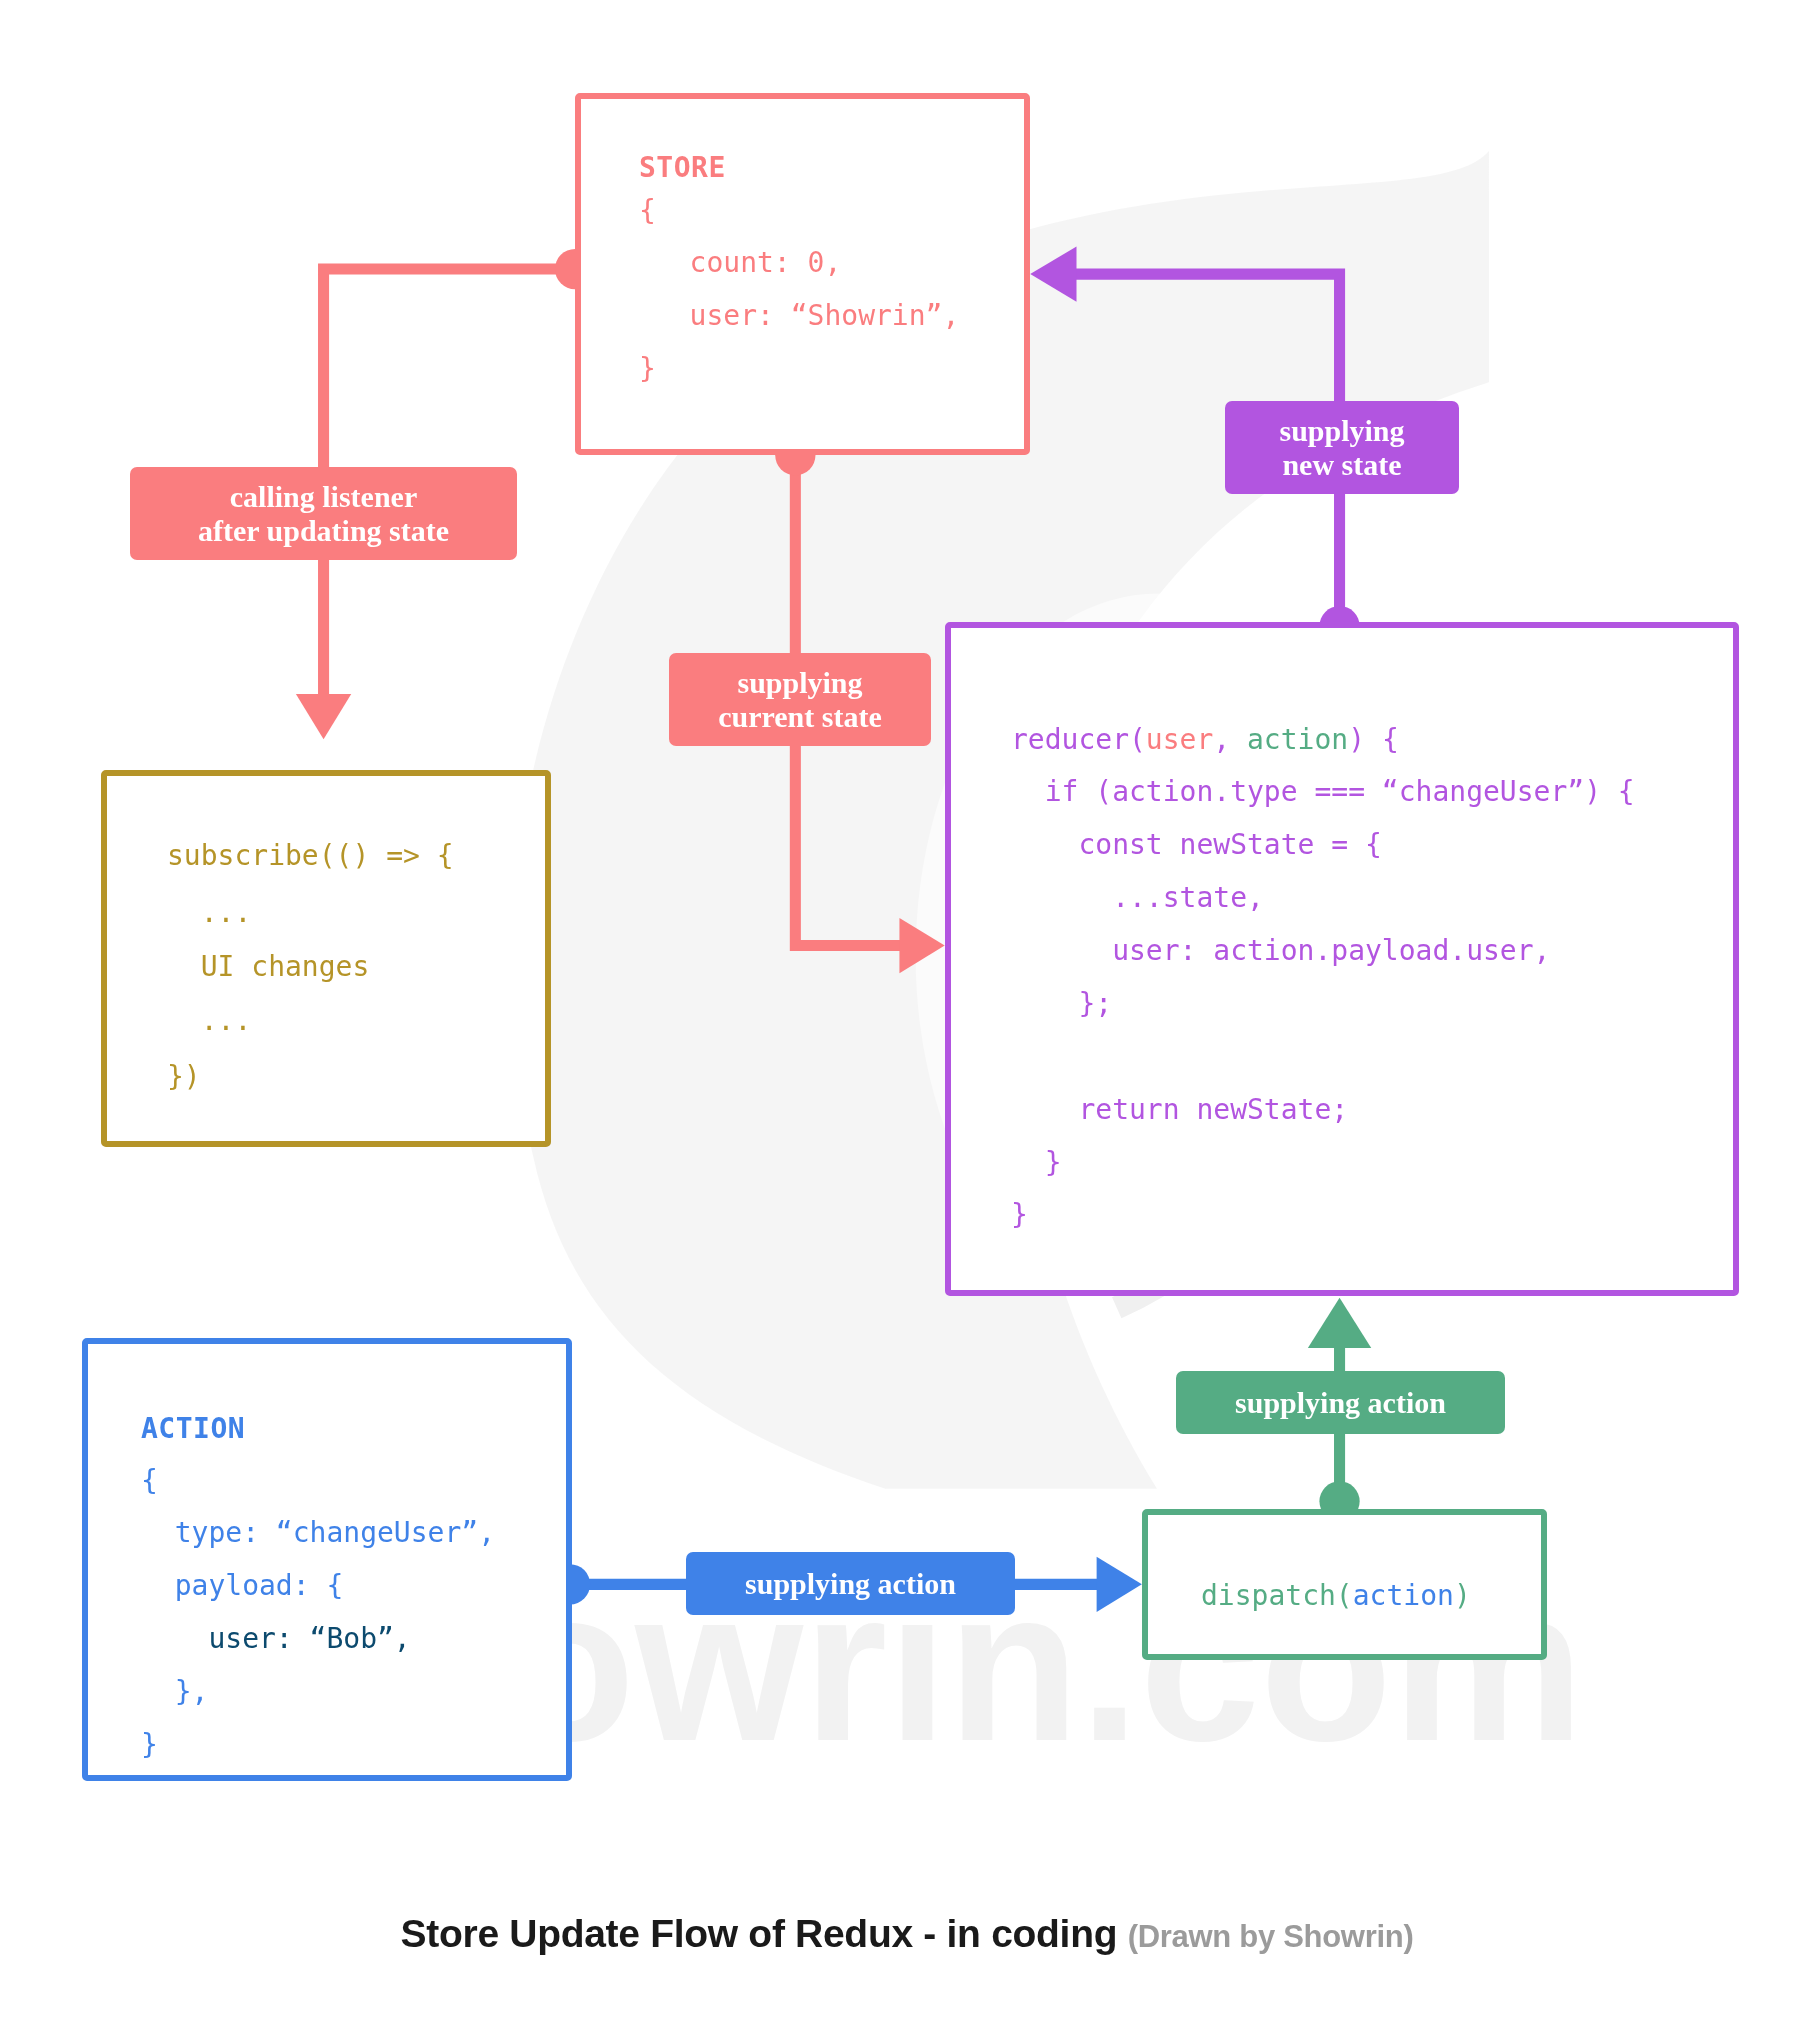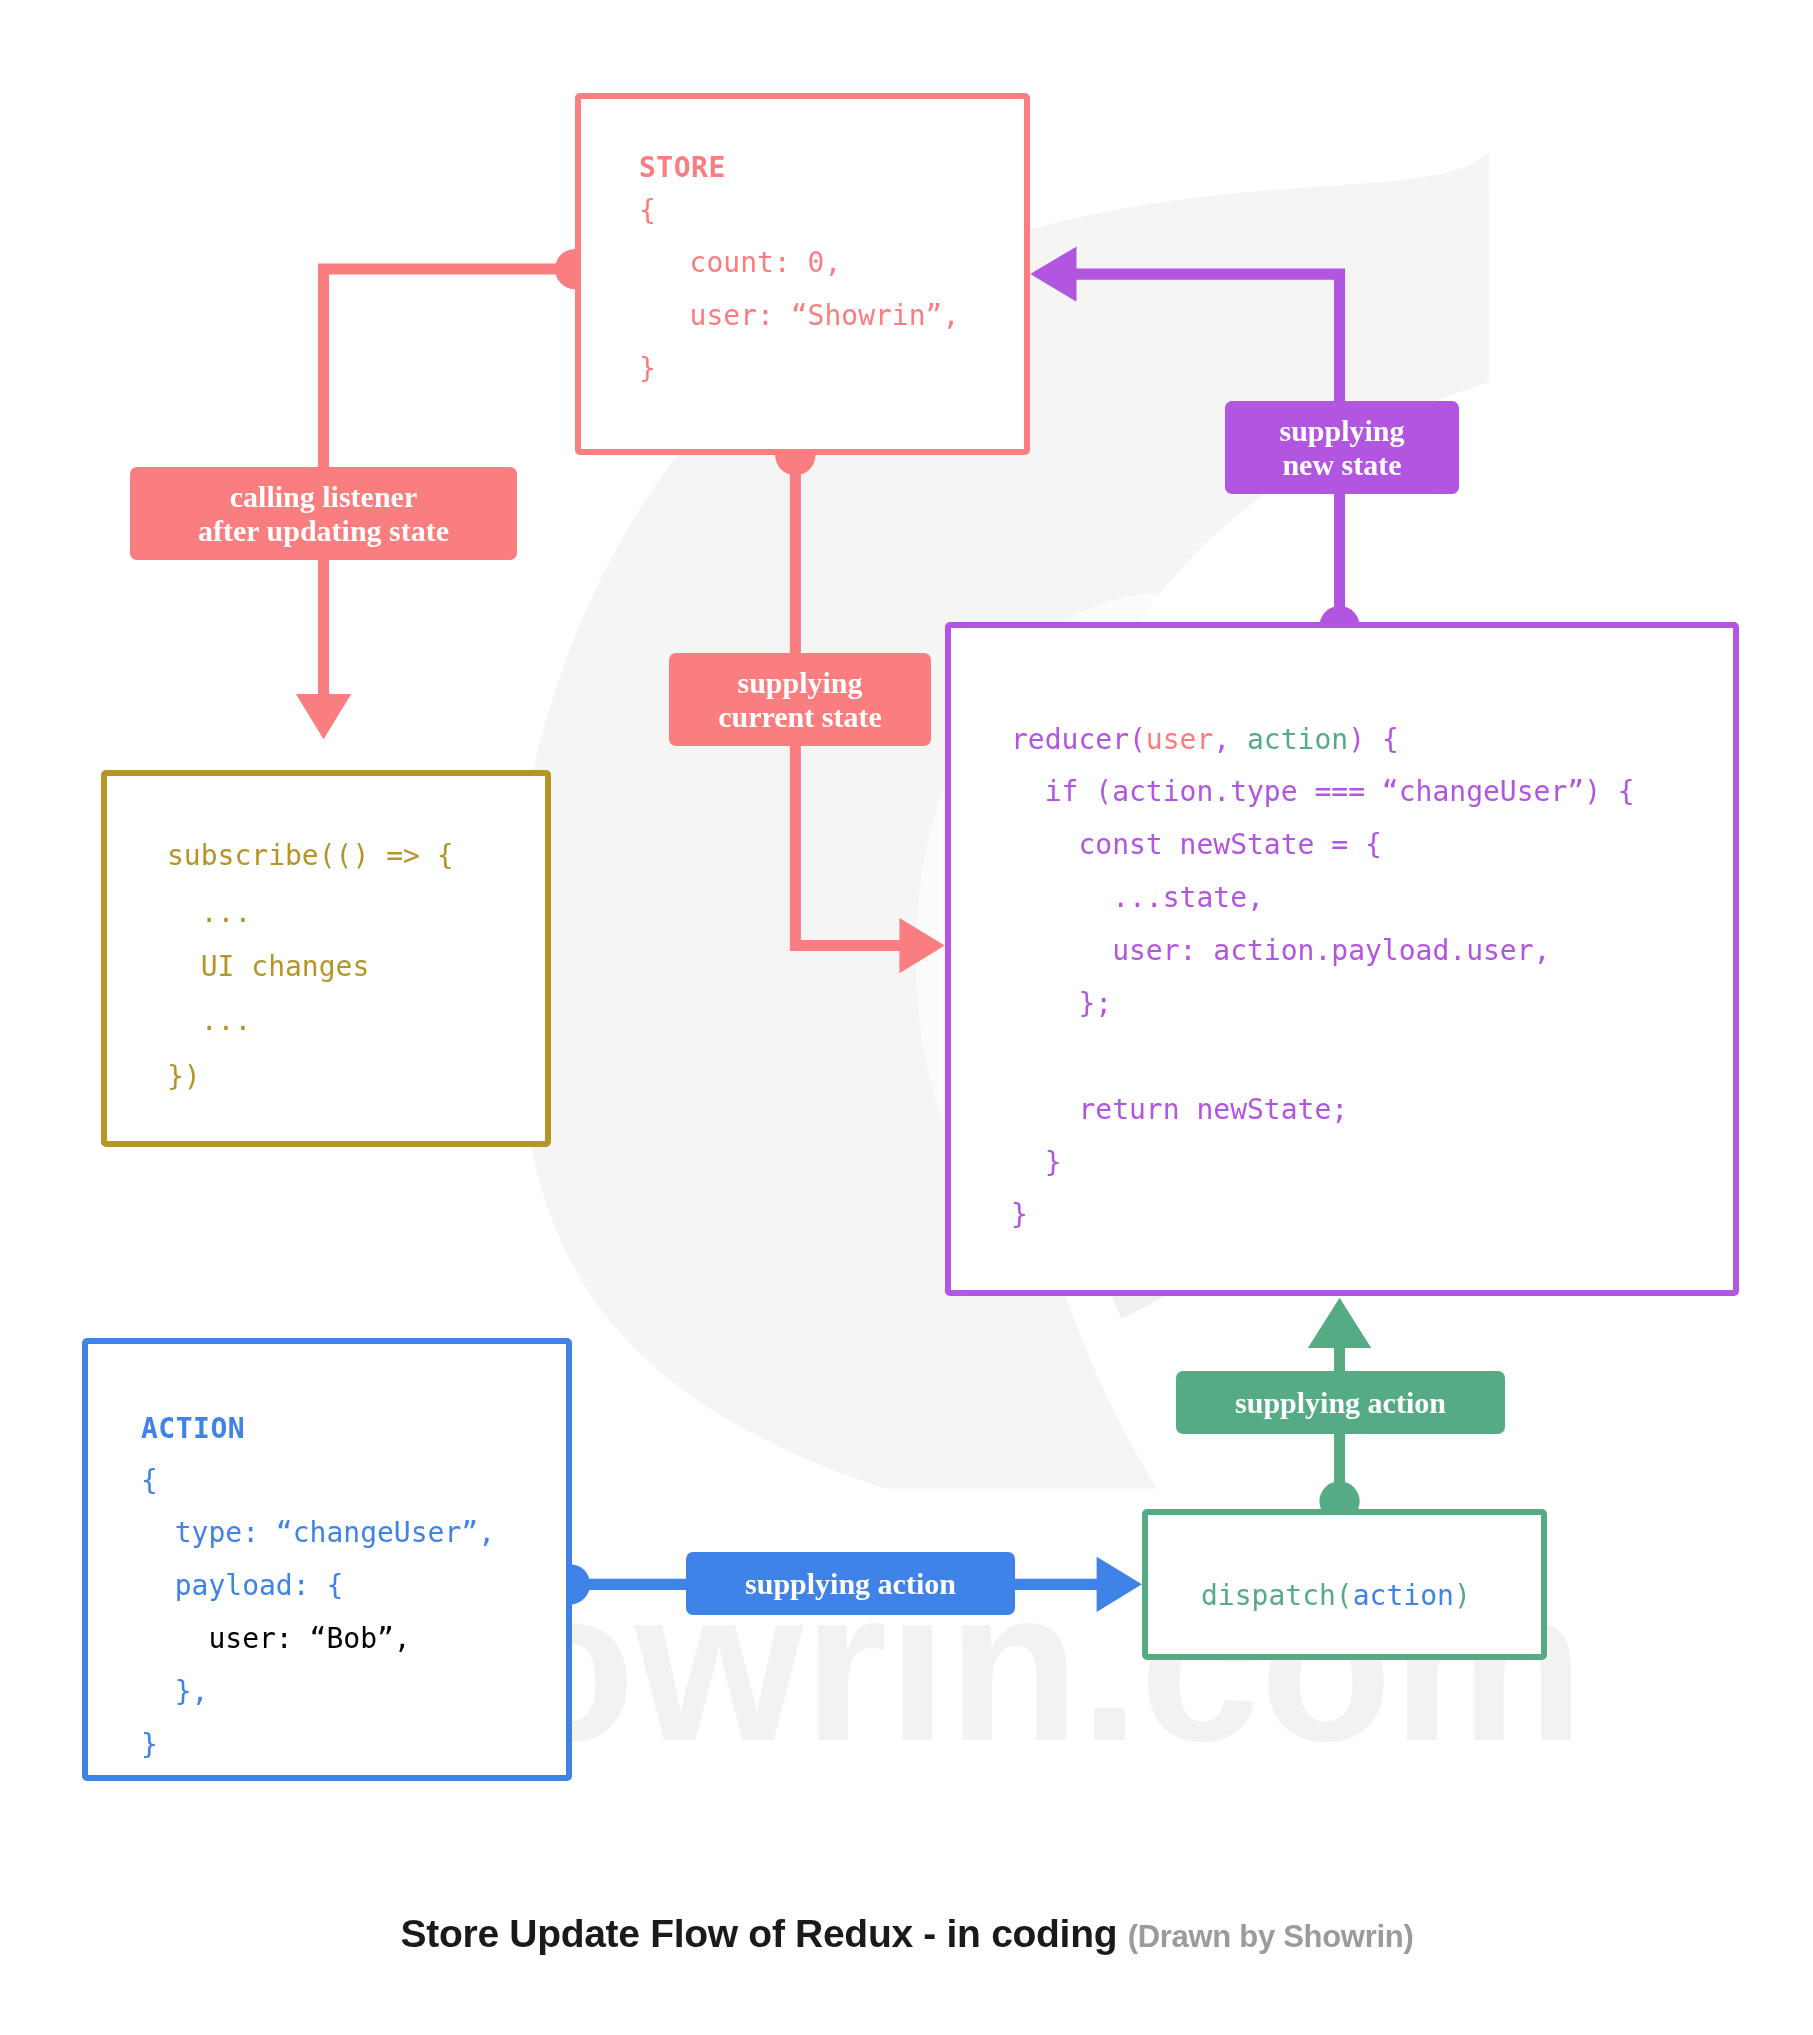--- a/index.html
+++ b/index.html
@@ -107,21 +107,21 @@
     <div class="code" style="position:absolute;left:60px;top:457px;font-size:28px;color:#B255E0;">    return newState;</div>
     <div class="code" style="position:absolute;left:60px;top:510px;font-size:28px;color:#B255E0;">  }</div>
     <div class="code" style="position:absolute;left:60px;top:562px;font-size:28px;color:#B255E0;">}</div>
   </div>
 
   <div class="codebox" style="left:82px;top:1338px;width:490px;height:443px;border-width:6px;border-color:#3F82E8;">
     <div class="code title-line" style="position:absolute;left:53px;top:60px;font-size:28px;color:#3F82E8;">ACTION</div>
     <div class="code" style="position:absolute;left:53px;top:112px;font-size:28px;color:#3F82E8;">{</div>
     <div class="code" style="position:absolute;left:53px;top:164px;font-size:28px;color:#3F82E8;">  type: “changeUser”,</div>
     <div class="code" style="position:absolute;left:53px;top:217px;font-size:28px;color:#3F82E8;">  payload: {</div>
-    <div class="code" style="position:absolute;left:53px;top:270px;font-size:28px;color:#000000;text-align:right;">    user: “Bob”,</div>
+    <div class="code" style="position:absolute;left:53px;top:270px;font-size:28px;color:#0c4a6e;text-align:right;">    user: “Bob”,</div>
     <div class="code" style="position:absolute;left:53px;top:323px;font-size:28px;color:#3F82E8;">  },</div>
     <div class="code" style="position:absolute;left:53px;top:376px;font-size:28px;color:#3F82E8;">}</div>
   </div>
 
   <div class="codebox" style="left:1142px;top:1509px;width:405px;height:151px;border-width:6px;border-color:#55AC84;">
     <div class="code" style="position:absolute;left:53px;top:56px;font-size:28px;color:#55AC84;"><span>dispatch(</span><span style="color:#3F82E8;">action</span><span>)</span></div>
   </div>
 
   <div class="pill" style="left:130px;top:467px;width:387px;height:93px;background:#FA7D7F;font-size:30px;white-space:pre-line;">
     <span>calling listener

